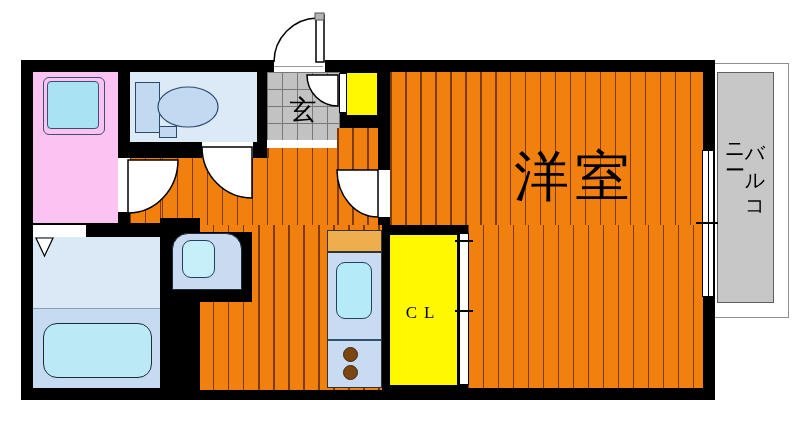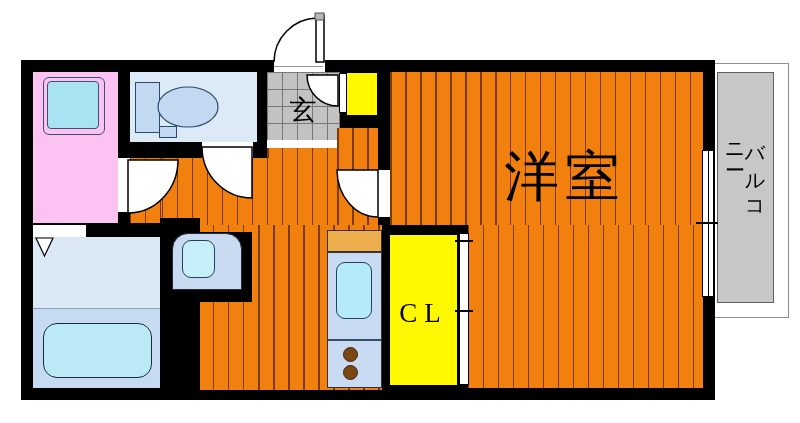--- a/index.html
+++ b/index.html
@@ -31,21 +31,21 @@
   .burner{background:#7A4613;border-radius:50%;border:1px solid #45260a;}
   .balc-out{background:#fff;border:1.5px solid #8f8f8f;}
   .balc-in{background:#C7C7C7;border:1px solid #5f5f5f;}
   .door-strip{background:#fff;border:1px solid #000;}
   .tick{background:#000;}
   .thin-line{background:#9a9a9a;}
   
   .label{color:#000;}
   .room-label{font-size:55px;line-height:1.28;letter-spacing:6px;text-align:center;white-space:nowrap;}
   .genkan-label{font-size:27px;line-height:1;}
-  .cl-label{font-size:27px;letter-spacing:7px;}
+  .cl-label{font-size:17px;letter-spacing:7px;}
   .balcony-label{writing-mode:vertical-rl;text-orientation:upright;font-size:20px;letter-spacing:6px;line-height:1;}
   svg{position:absolute;left:0;top:0;}
 </style>
 </head>
 <body>
 
 <div id="stage">
 
   <div class="abs balc-out" style="left:705px;top:63px;width:84px;height:255px;"></div>
 
@@ -129,17 +129,17 @@
 
     <path d="M128,160 L178,160 A50,53 0 0 1 128,213 Z" fill="#fff" stroke="#000" stroke-width="1.5"></path>
 
     <path d="M378,170 L337,170 A41,47 0 0 0 378,217 Z" fill="#fff" stroke="#000" stroke-width="1.5"></path>
 
     <path d="M36,238 L53,238 L44.5,256 Z" fill="#fff" stroke="#000" stroke-width="1.2"></path>
 
     <ellipse cx="188" cy="107" rx="30" ry="20" fill="#C3D8F1" stroke="#2b4a6b" stroke-width="1.2"></ellipse>
   </svg>
 
-  <div class="abs label room-label" style="left:440px;top:142px;width:250px;text-align:center;">
+  <div class="abs label room-label" style="left:450px;top:142px;width:250px;text-align:center;">
     <div>洋室</div>
   </div>
 
 </div>
 
 </body></html>

